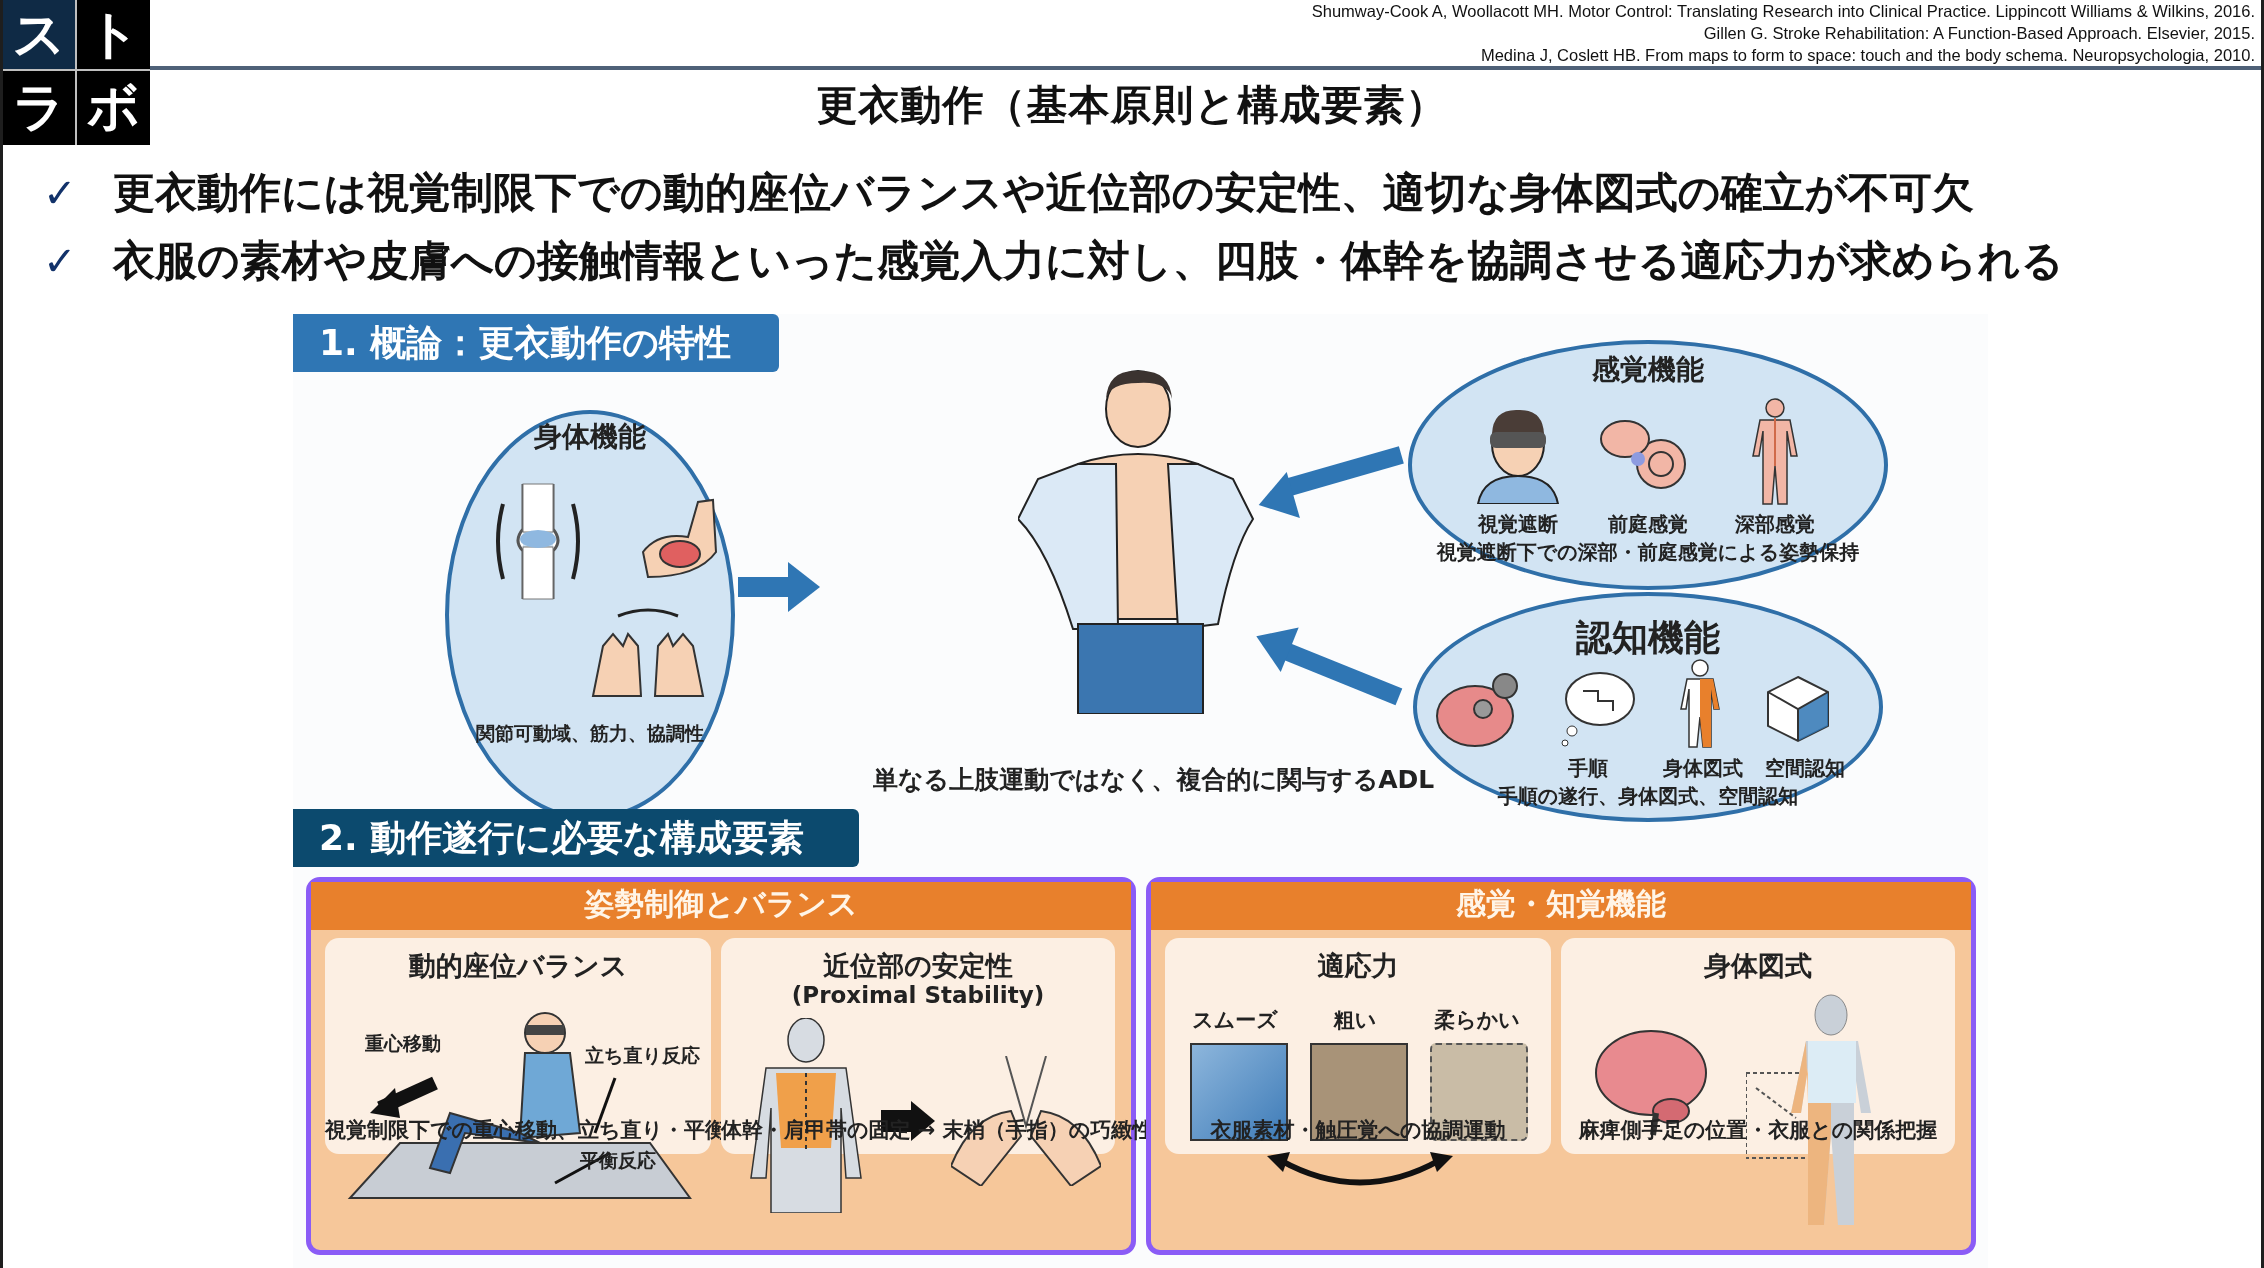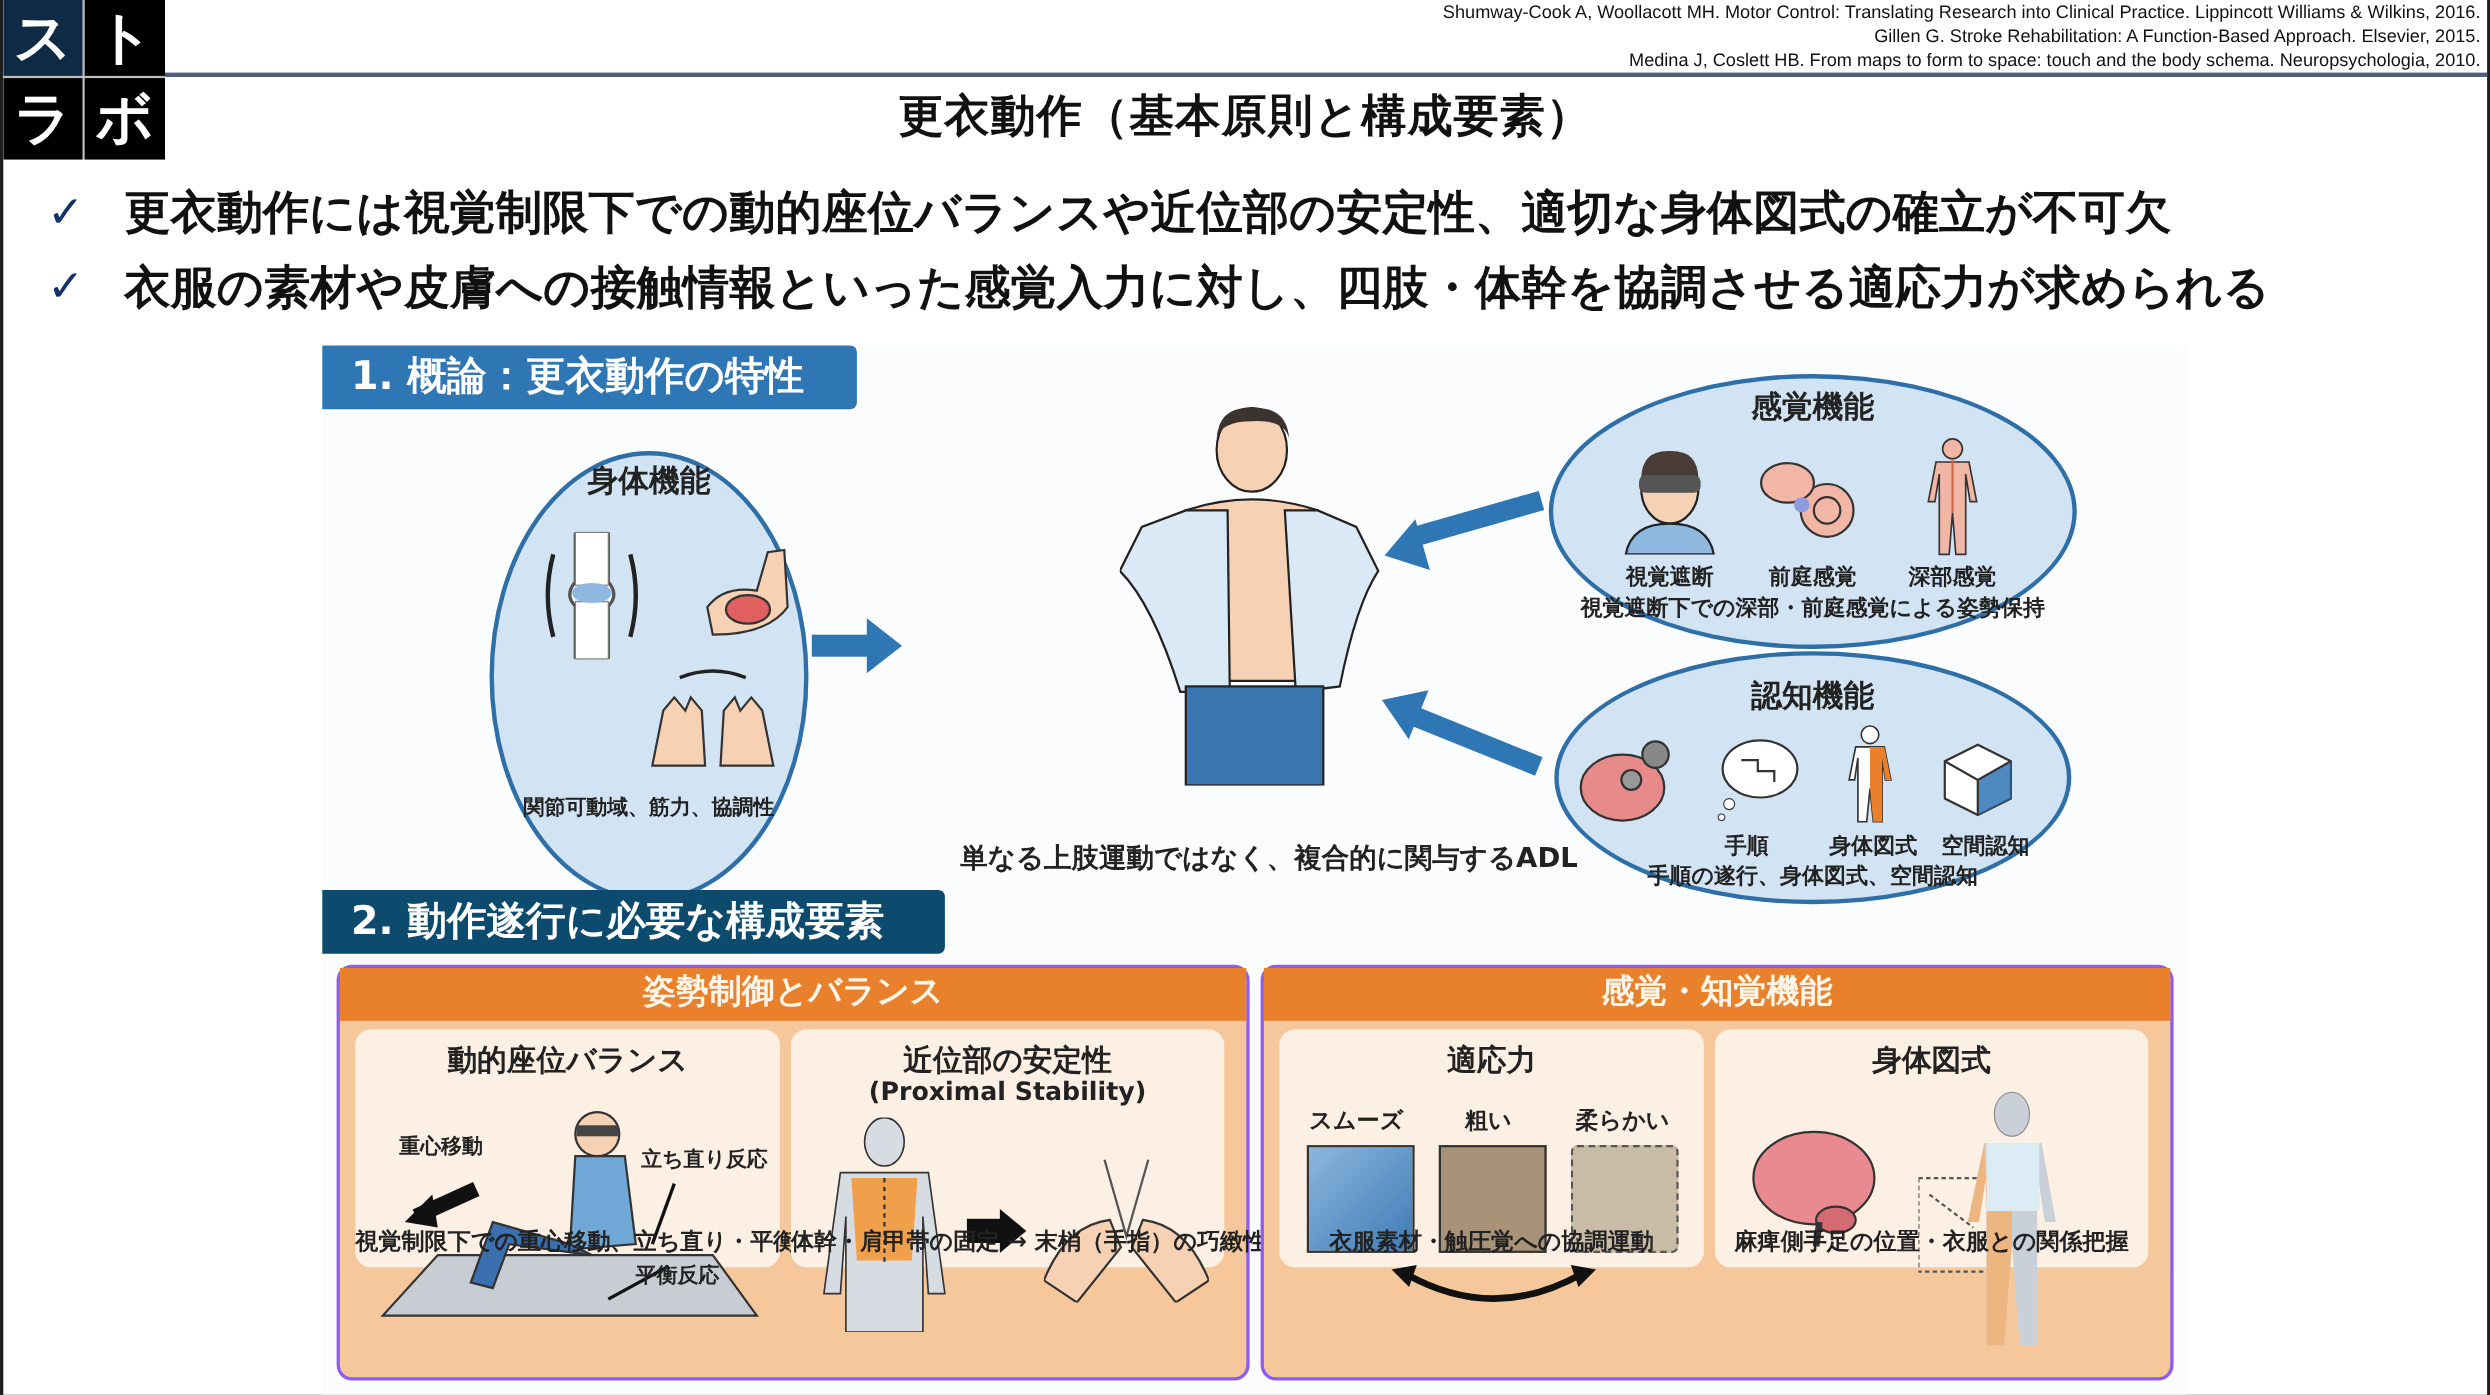--- a/index.html
+++ b/index.html
@@ -28,21 +28,21 @@
   .sec-head { position: absolute; height: 58px; color: #fff; font-weight: bold; font-size: 36px; line-height: 58px; padding-left: 26px; border-radius: 0 6px 6px 0; }
   .sec1 { left: 0; top: 0; width: 486px; background: #2f76b4; }
   .sec2 { left: 0; top: 495px; width: 566px; background: #0c4a6e; }
 
   .ellipse { position: absolute; border: 4px solid #2f6fa8; background: #d2e4f3; border-radius: 50%; }
 
   .label { position: absolute; font-weight: bold; color: #222; text-align: center; white-space: nowrap; }
 
   .arrow { position: absolute; background: #2f76b4; }
 
-  .panel { position: absolute; top: 563px; height: 378px; border: 3px solid #8b5cf6; border-radius: 14px; background: #f6c79a; }
+  .panel { position: absolute; top: 563px; height: 378px; border: 5px solid #8b5cf6; border-radius: 14px; background: #f6c79a; }
   .panel .phead { height: 48px; background: #e8802c; color: #fff5e8; font-weight: bold; font-size: 30px; text-align: center; line-height: 44px; }
   .card { position: absolute; top: 56px; height: 216px; background: #fcefe3; border-radius: 14px; }
   .card .ctitle { position: absolute; top: 10px; left: 0; right: 0; text-align: center; font-weight: bold; font-size: 27px; color: #222; }
   .card .cfoot { position: absolute; bottom: 10px; left: 0; right: 0; text-align: center; font-weight: bold; font-size: 21px; color: #222; white-space: nowrap; }
   .small { font-size: 20px; }
 </style>
 </head>
 <body>
 
 <div class="slide">
@@ -136,21 +136,21 @@
       <circle cx="30" cy="12" r="9" fill="#f2b6a6" stroke="#333" stroke-width="1.5"></circle>
       <path d="M15 24 L45 24 L52 60 L46 60 L42 35 L42 108 L33 108 L30 70 L27 108 L18 108 L18 35 L14 60 L8 60 Z" fill="#f2b6a6" stroke="#333" stroke-width="1.5"></path>
       <line x1="30" y1="22" x2="30" y2="70" stroke="#d06a4a" stroke-width="2"></line>
     </svg>
     <div class="label small" style="left:1170px;width:110px;top:197px;">視覚遮断</div>
     <div class="label small" style="left:1300px;width:110px;top:197px;">前庭感覚</div>
     <div class="label small" style="left:1427px;width:110px;top:197px;font-family:Liberation Mono, monospace;">深部感覚</div>
     <div class="label small" style="left:1115px;width:480px;top:225px;">視覚遮断下での深部・前庭感覚による姿勢保持</div>
 
     <div class="ellipse" style="left:1120px;top:278px;width:470px;height:230px;"></div>
-    <div class="label" style="left:1120px;width:470px;top:300px;font-size:28px;">認知機能</div>
+    <div class="label" style="left:1120px;width:470px;top:300px;font-size:36px;">認知機能</div>
     <svg style="position:absolute;left:1140px;top:350px;" width="95" height="95" viewBox="0 0 95 95">
       <ellipse cx="42" cy="52" rx="38" ry="30" fill="#e78a8a" stroke="#333" stroke-width="2"></ellipse>
       <circle cx="72" cy="22" r="12" fill="#888" stroke="#333" stroke-width="2"></circle>
       <circle cx="50" cy="45" r="9" fill="#999" stroke="#333" stroke-width="2"></circle>
     </svg>
     <svg style="position:absolute;left:1265px;top:355px;" width="80" height="80" viewBox="0 0 80 80">
       <ellipse cx="42" cy="30" rx="34" ry="26" fill="#fff" stroke="#333" stroke-width="2"></ellipse>
       <path d="M25 22 L40 22 L40 32 L55 32 L55 42" stroke="#333" stroke-width="2" fill="none"></path>
       <circle cx="14" cy="62" r="5" fill="#fff" stroke="#333"></circle>
       <circle cx="7" cy="74" r="3" fill="#fff" stroke="#333"></circle>

